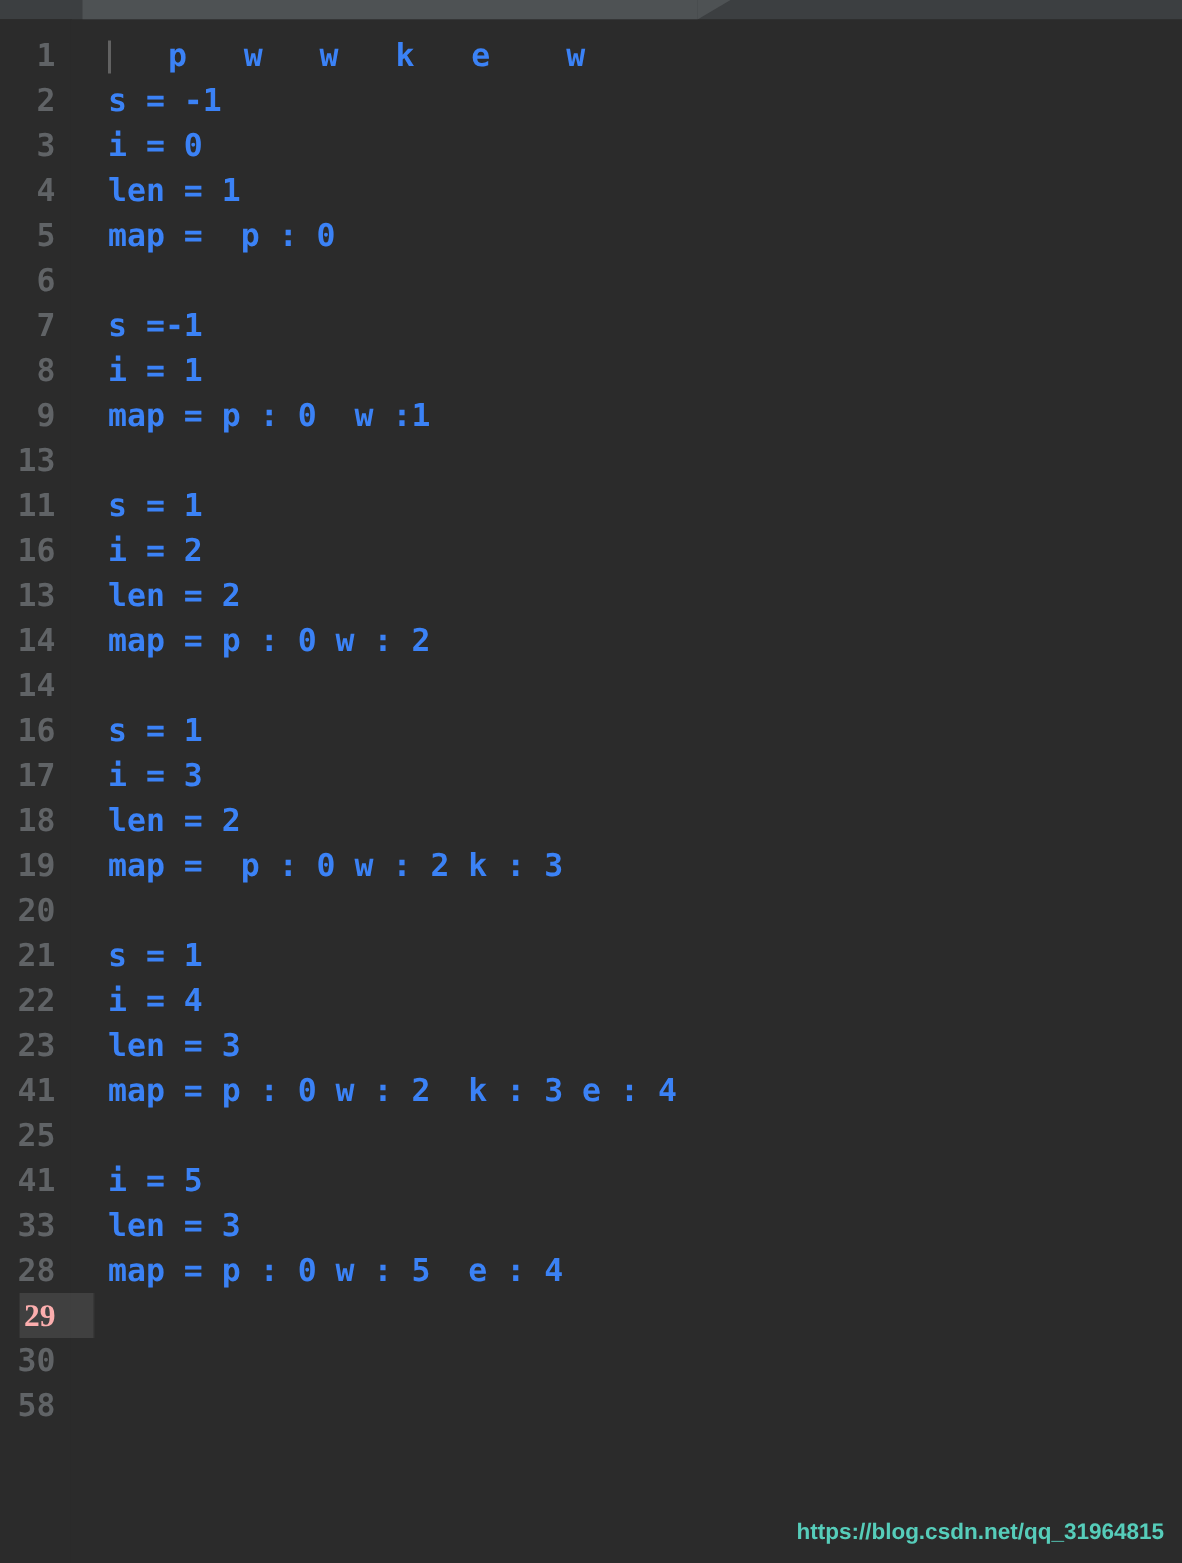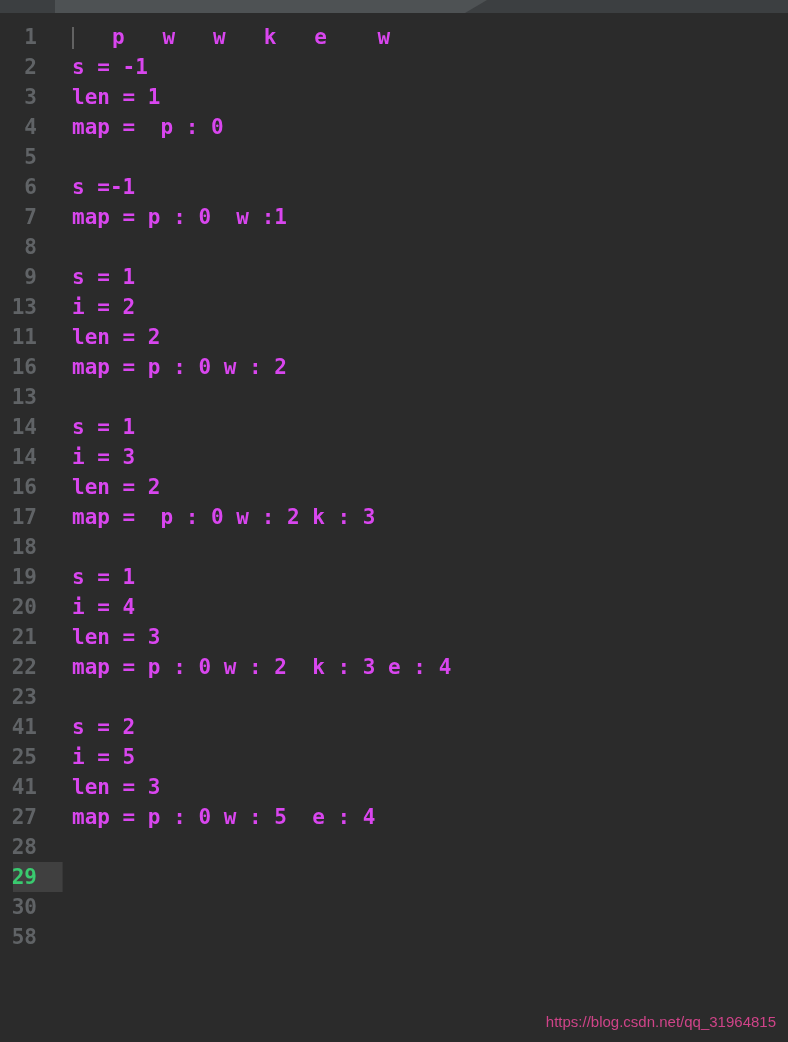--- a/index.html
+++ b/index.html
@@ -50,28 +50,29 @@
     line-height: 30px;
     font-weight: 600;
     border-right: 1px solid #2b2b2b;
   }
   .gutter .ln {
     padding-right: 10px;
     height: 30px;
     display: block;
   }
   .gutter .ln.active {
-    color: #22c55e;
+    color: #fca5a5;
+    font-family: Liberation Serif, serif;
   }
   .code {
     flex: 1;
     padding-top: 9px;
     font-size: 21px;
     line-height: 30px;
-    color: #d946ef;
+    color: #3b82f6;
     font-weight: 600;
     position: relative;
   }
   .code .line {
     height: 30px;
     padding-left: 24px;
     white-space: pre;
     position: relative;
   }
   .cursor-mark {
@@ -79,24 +80,24 @@
     width: 2px;
     height: 22px;
     background: rgba(200,200,200,0.35);
     vertical-align: middle;
     margin-right: 0;
   }
   .watermark {
     position: absolute;
     right: 12px;
     bottom: 12px;
-    color: #ec4899;
+    color: #5eead4;
     font-family: Arial, sans-serif;
     font-size: 15px;
-    font-weight: 400;
+    font-weight: 700;
     opacity: 0.85;
   }
   .line-hl {
     position: absolute;
     left: 13px;
     width: 49px;
     height: 30px;
     background: rgba(255,255,255,0.05);
     z-index: 0;
   }
@@ -131,52 +132,53 @@
       <span class="ln">17</span>
       <span class="ln">18</span>
       <span class="ln">19</span>
       <span class="ln">20</span>
       <span class="ln">21</span>
       <span class="ln">22</span>
       <span class="ln">23</span>
       <span class="ln">41</span>
       <span class="ln">25</span>
       <span class="ln">41</span>
-      <span class="ln">27</span>
+      <span class="ln">33</span>
       <span class="ln">28</span>
       <span class="ln active">29</span>
       <span class="ln">30</span>
       <span class="ln">58</span>
     </div>
   <div class="code" id="code">
     <div class="line-hl" id="hl" style="display: block; top: 849px; left: -35px;"></div>
   <div class="line"><span class="cursor-mark"></span><span class="txt">   p   w   w   k   e    w</span></div>
       <div class="line"><span class="txt">s = -1</span></div>
+      <div class="line"><span class="txt">i = 0</span></div>
       <div class="line"><span class="txt">len = 1</span></div>
       <div class="line"><span class="txt">map =  p : 0</span></div>
       <div class="line"><span class="txt"></span></div>
       <div class="line"><span class="txt">s =-1</span></div>
+      <div class="line"><span class="txt">i = 1</span></div>
       <div class="line"><span class="txt">map = p : 0  w :1</span></div>
       <div class="line"><span class="txt"></span></div>
       <div class="line"><span class="txt">s = 1</span></div>
       <div class="line"><span class="txt">i = 2</span></div>
       <div class="line"><span class="txt">len = 2</span></div>
       <div class="line"><span class="txt">map = p : 0 w : 2</span></div>
       <div class="line"><span class="txt"></span></div>
       <div class="line"><span class="txt">s = 1</span></div>
       <div class="line"><span class="txt">i = 3</span></div>
       <div class="line"><span class="txt">len = 2</span></div>
       <div class="line"><span class="txt">map =  p : 0 w : 2 k : 3</span></div>
       <div class="line"><span class="txt"></span></div>
       <div class="line"><span class="txt">s = 1</span></div>
       <div class="line"><span class="txt">i = 4</span></div>
       <div class="line"><span class="txt">len = 3</span></div>
       <div class="line"><span class="txt">map = p : 0 w : 2  k : 3 e : 4</span></div>
       <div class="line"><span class="txt"></span></div>
-      <div class="line"><span class="txt">s = 2</span></div>
       <div class="line"><span class="txt">i = 5</span></div>
       <div class="line"><span class="txt">len = 3</span></div>
       <div class="line"><span class="txt">map = p : 0 w : 5  e : 4</span></div>
       <div class="line"><span class="txt"></span></div>
     </div>
   <div class="watermark">https://blog.csdn.net/qq_31964815</div>
 </div>
 
 <div style="position: absolute; left: 13px; top: 862px; width: 50px; height: 30px; background: rgba(255, 255, 255, 0.06);"></div>
 

